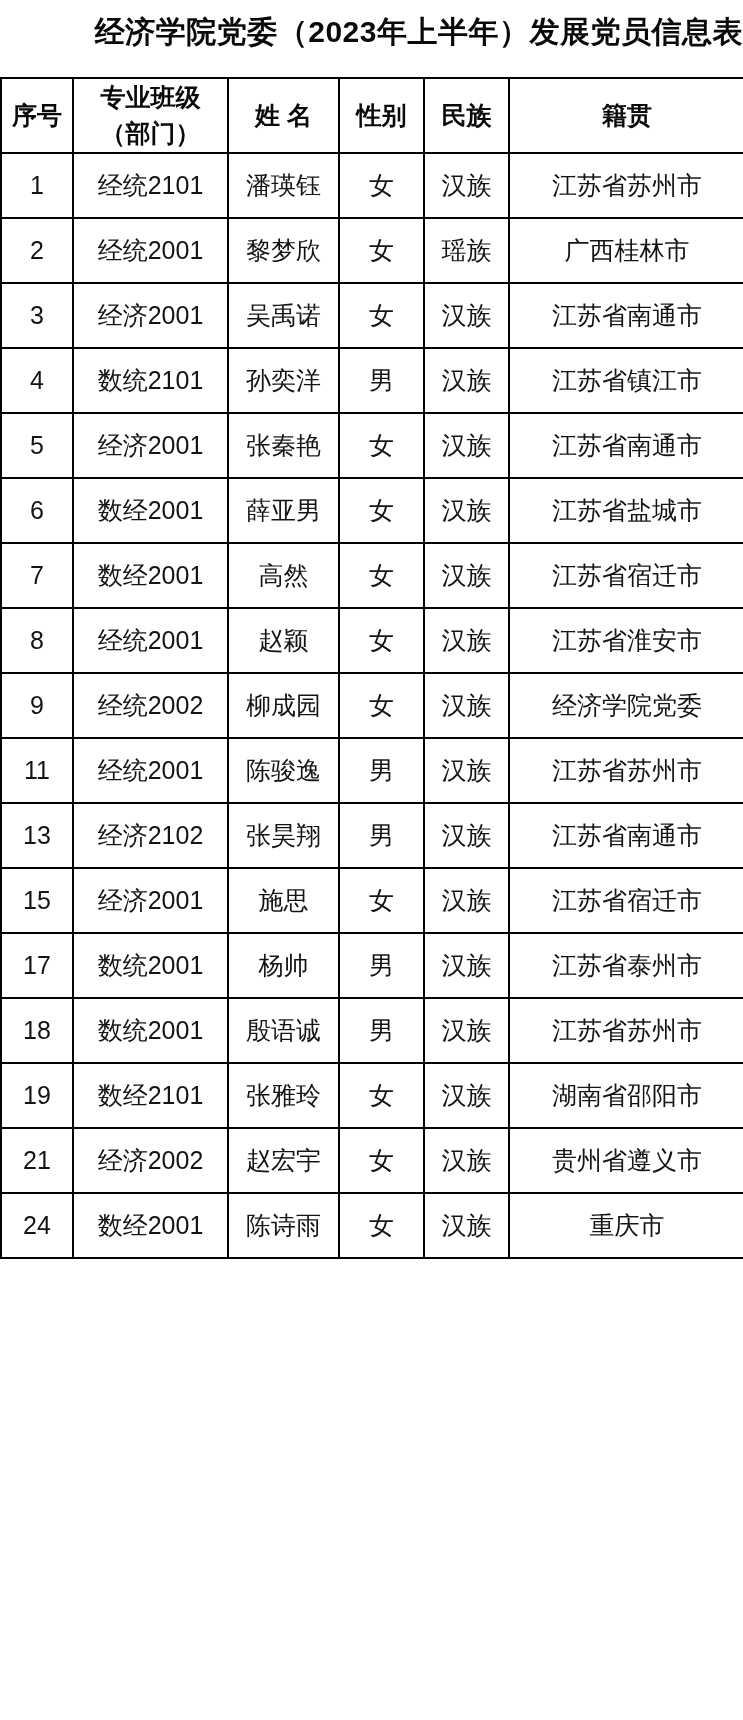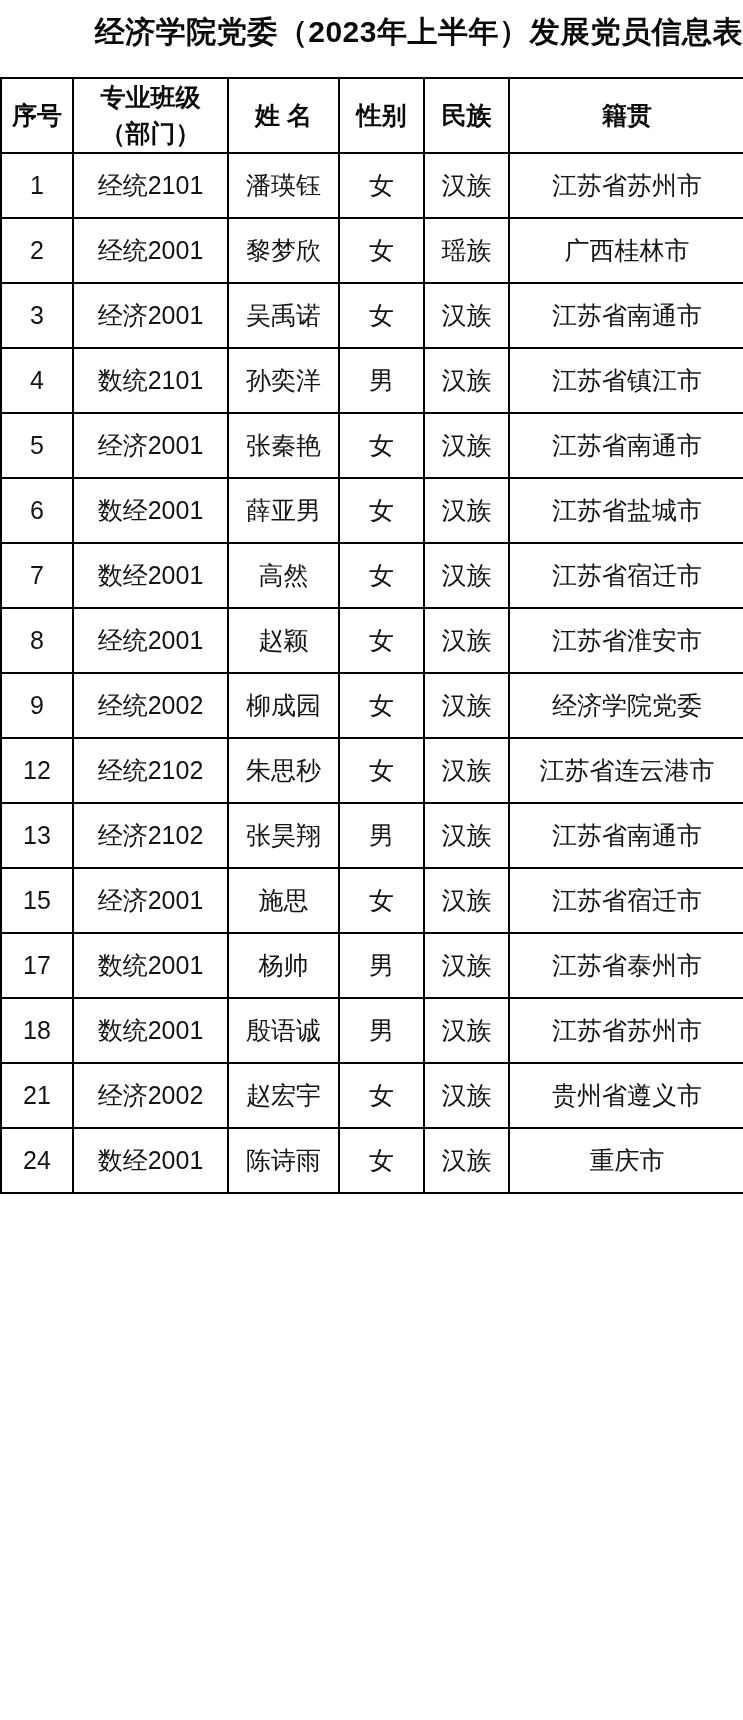--- a/index.html
+++ b/index.html
@@ -161,26 +161,26 @@
         </tr>
         <tr>
           <td>9</td>
           <td>经统2002</td>
           <td>柳成园</td>
           <td>女</td>
           <td>汉族</td>
           <td>经济学院党委</td>
         </tr>
         <tr>
-          <td>12</td>
-          <td>经统2102</td>
-          <td>朱思秒</td>
-          <td>女</td>
-          <td>汉族</td>
-          <td>江苏省连云港市</td>
+          <td>11</td>
+          <td>经统2001</td>
+          <td>陈骏逸</td>
+          <td>男</td>
+          <td>汉族</td>
+          <td>江苏省苏州市</td>
         </tr>
         <tr>
           <td>13</td>
           <td>经济2102</td>
           <td>张昊翔</td>
           <td>男</td>
           <td>汉族</td>
           <td>江苏省南通市</td>
         </tr>
         <tr>
@@ -199,20 +199,28 @@
           <td>汉族</td>
           <td>江苏省泰州市</td>
         </tr>
         <tr>
           <td>18</td>
           <td>数统2001</td>
           <td>殷语诚</td>
           <td>男</td>
           <td>汉族</td>
           <td>江苏省苏州市</td>
+        </tr>
+        <tr>
+          <td>19</td>
+          <td>数经2101</td>
+          <td>张雅玲</td>
+          <td>女</td>
+          <td>汉族</td>
+          <td>湖南省邵阳市</td>
         </tr>
         <tr>
           <td>21</td>
           <td>经济2002</td>
           <td>赵宏宇</td>
           <td>女</td>
           <td>汉族</td>
           <td>贵州省遵义市</td>
         </tr>
         <tr>

